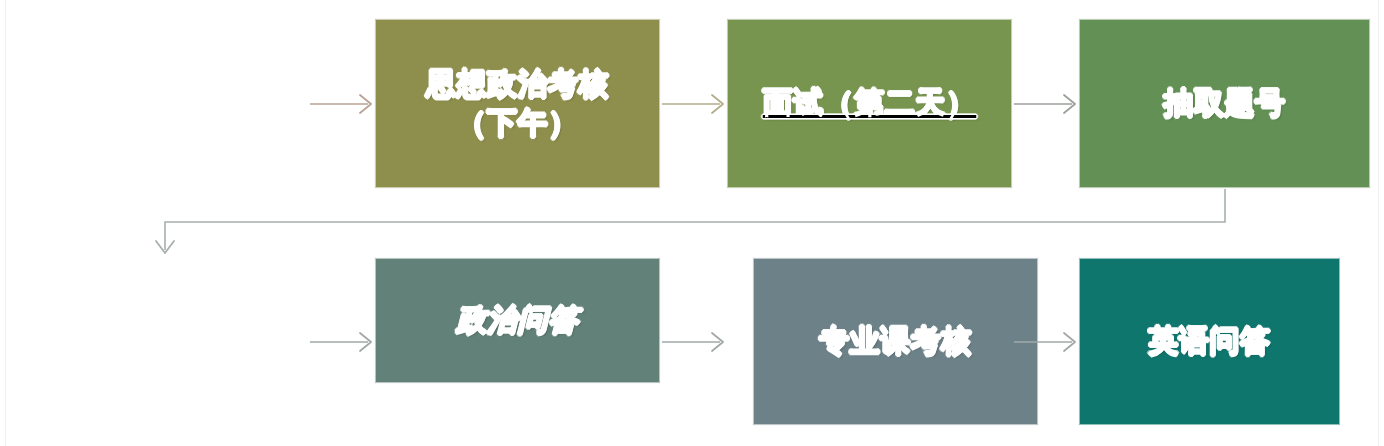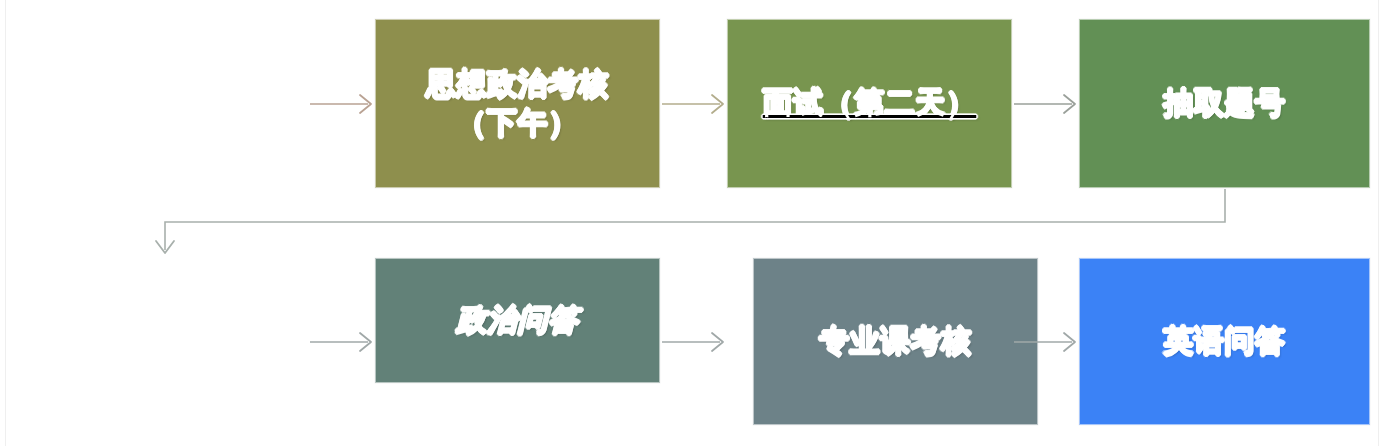--- a/index.html
+++ b/index.html
@@ -92,21 +92,21 @@
 
 
   <div class="node" style="left: 375px; top: 258px; width: 285px; height: 125px; background: rgb(98, 129, 120); font-style: italic;">
     <span class="node-label">政治问答</span>
   </div>
 
   <div class="node" style="left: 727px; top: 258px; width: 285px; height: 167px; background: rgb(109, 130, 136); margin-left: 26px;">
     <span class="node-label">专业课考核</span>
   </div>
 
-  <div class="node" style="left: 1079px; top: 258px; width: 291px; height: 167px; background: #3b82f6;">
+  <div class="node" style="left: 1079px; top: 258px; width: 261px; height: 167px; background: #0f766e;">
     <span class="node-label">英语问答</span>
   </div>
 
   <svg class="connectors" viewBox="0 0 1384 446" xmlns="http://www.w3.org/2000/svg">
     <g>
         <path d="M 310 104 L 368 104" fill="none" stroke="#b9a293" stroke-width="1.6"></path>
         <path d="M 360 95 L 371 104 L 360 113" fill="none" stroke="#b9a293" stroke-width="1.8" stroke-linecap="round" stroke-linejoin="round"></path>
         <path d="M 662 104 L 720 104" fill="none" stroke="#b3ad8c" stroke-width="1.6"></path>
         <path d="M 712 95 L 723 104 L 712 113" fill="none" stroke="#b3ad8c" stroke-width="1.8" stroke-linecap="round" stroke-linejoin="round"></path>
         <path d="M 1014 104 L 1072 104" fill="none" stroke="#9aa09a" stroke-width="1.6"></path>

